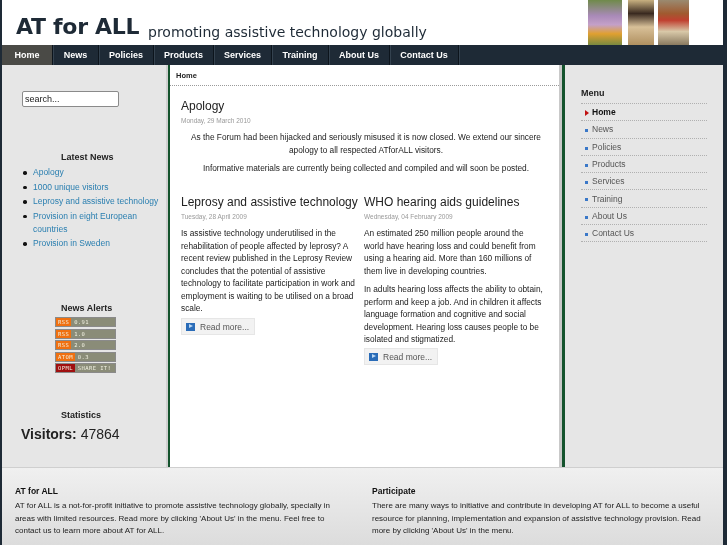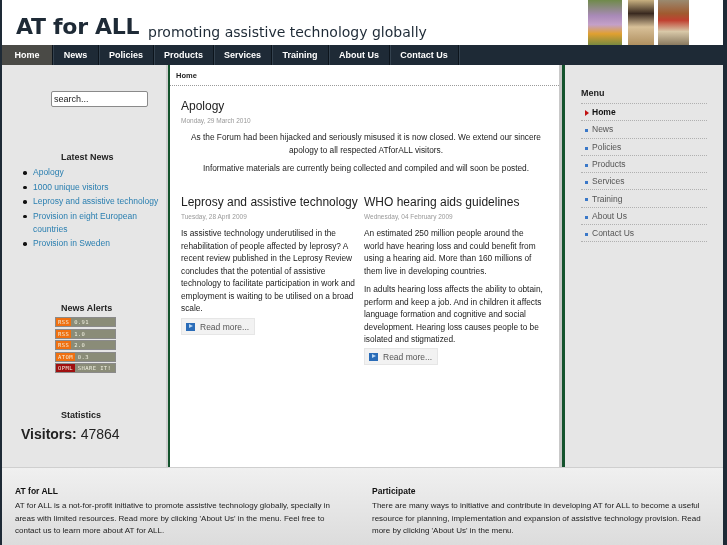--- a/index.html
+++ b/index.html
@@ -15,21 +15,21 @@
   #photo-2 { left:626px; width:26px; background:linear-gradient(180deg,#c8b080 0%,#3a2a20 30%,#d8c098 60%,#b09060 100%); }
   #photo-3 { left:656px; width:31px; background:linear-gradient(180deg,#9a8a70 0%,#a05a30 30%,#c04030 45%,#d8c8a8 70%,#8a7a60 100%); }
 
   
   #nav { position:absolute; left:0; top:45px; width:721px; height:20px; background:#1e2a36; display:flex; }
   .nav-item { height:20px; display:flex; align-items:center; justify-content:center; color:#ffffff; font-size:9px; font-weight:bold; border-right:1px solid #0c141c; box-shadow:1px 0 0 #34424f; cursor:pointer; }
   .nav-item.active { background:#4a4a46; }
 
   
   #left-col { position:absolute; left:0; top:65px; width:166px; height:402px; background:#e6e6e6; border-right:2px solid #d0d0d0; }
-  #search-input { position:absolute; left:20px; top:26px; width:97px; height:16px; border:1px solid #8a8a8a; border-radius:2px; background:#fff; font-size:9px; padding-left:2px; font-family:"Liberation Sans", sans-serif; color:#222;margin-left:29px; }
+  #search-input { position:absolute; left:20px; top:26px; width:97px; height:16px; border:1px solid #8a8a8a; border-radius:2px; background:#fff; font-size:9px; padding-left:2px; font-family:"Liberation Sans", sans-serif; color:#222; }
   .module-title { position:absolute; font-size:9px; font-weight:bold; color:#222;margin-left:40px; }
   #latest-news-title { left:19px; top:87px; }
   #latest-news { position:absolute; left:19px; top:101px; width:140px; list-style:none; }
   #latest-news li { position:relative; padding-left:12px; font-size:8.5px; line-height:13px; color:#2a7fb0; margin-bottom:1.5px; }
   #latest-news li::before { content:""; position:absolute; left:2px; top:5px; width:3.5px; height:3.5px; border-radius:50%; background:#111; }
   #news-alerts-title { left:19px; top:238px; }
   #feed-badges { position:absolute; left:53px; top:252px; width:61px; }
   .badge { display:flex; height:10px; margin-bottom:1.5px; border:1px solid #8a8a8a; background:#8a8c78; font-family:"DejaVu Sans Mono", monospace; font-size:5.5px; color:#f0f0e0; align-items:stretch; }
   .badge .b-l { background:#f07010; padding:0 2px; display:flex; align-items:center; letter-spacing:0.4px; }
   .badge .b-l.opml { background:#a01010; }

